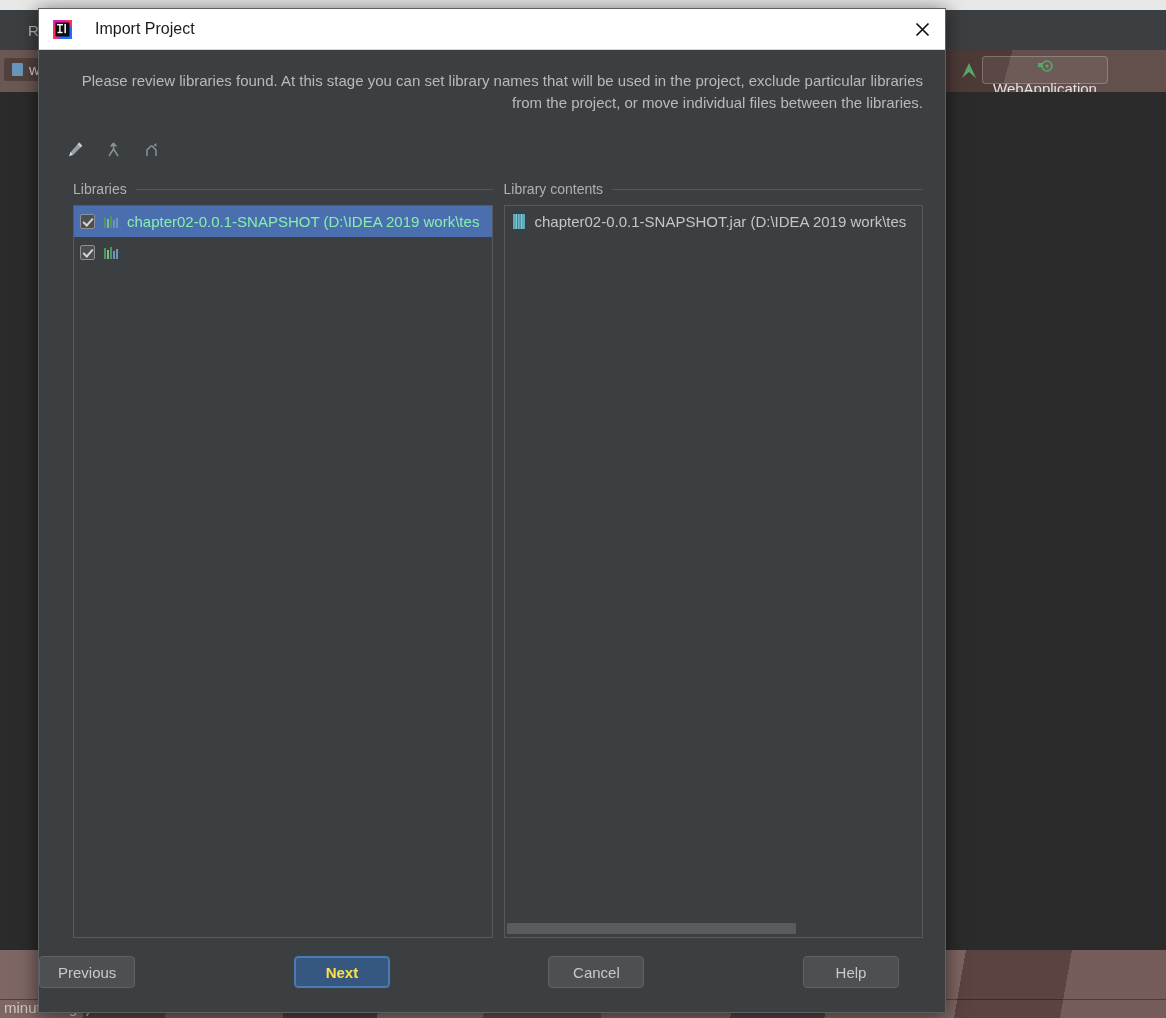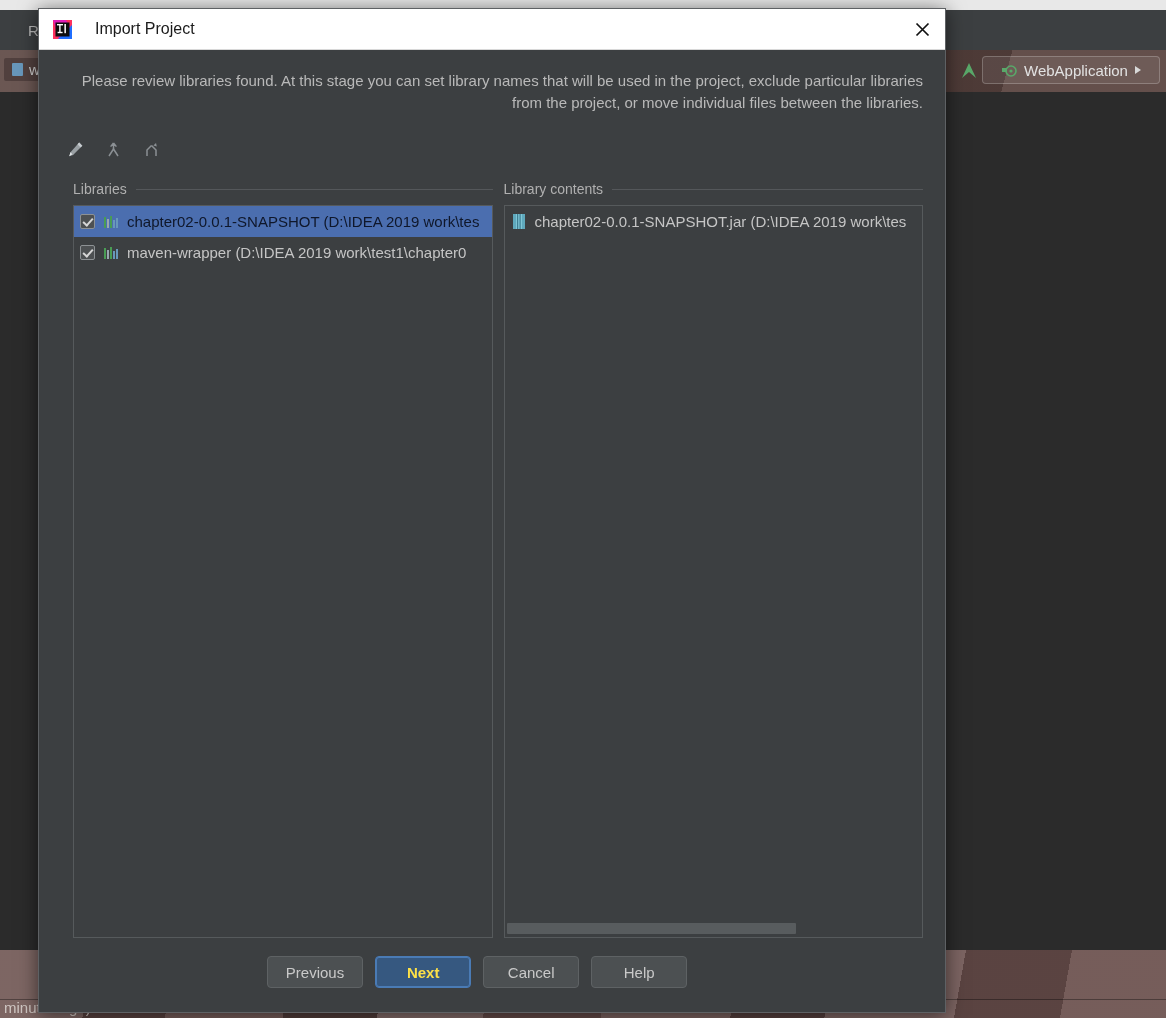--- a/index.html
+++ b/index.html
@@ -72,27 +72,28 @@
   }
 
   .run-config-box {
     position: absolute;
     top: 56px;
     left: 982px;
     display: flex;
     align-items: center;
     gap: 7px;
     height: 28px;
-    padding: 0 18px;
+    padding: 0 10px;
     border: 1px solid rgba(255,255,255,.22);
     border-radius: 4px;
     background: rgba(255,255,255,.07);
     font-size: 15px;
     color: #e2e2e2;
     white-space: nowrap;
+    flex-direction: column;
   }
   .run-arrow-icon {
     position: absolute;
     top: 58px;
     left: 958px;
     width: 22px; height: 24px;
   }
   .rc-icon { width: 16px; height: 16px; flex: 0 0 auto; }
   .rc-caret {
     width: 0; height: 0;
@@ -258,21 +259,21 @@
     cursor: pointer;
     overflow: hidden;
   }
   .list-row.selected { background: #4b6eaf; }
   .list-row-label {
     font-size: 15px;
     color: #c5c5c5;
     overflow: hidden;
     text-overflow: clip;
   }
-  .list-row.selected .list-row-label { color: #0f172a; }
+  .list-row.selected .list-row-label { color: #86efac; }
 
   .cb {
     width: 15px; height: 15px;
     flex: 0 0 auto;
     border: 1px solid #8d9194;
     background: #4d5052;
     border-radius: 2px;
     position: relative;
   }
   .cb::after {
@@ -300,23 +301,23 @@
     background: #585c5e;
     border-radius: 1px;
     cursor: pointer;
   }
 
   .dlg-footer {
     flex: 0 0 auto;
     height: 74px;
     display: flex;
     align-items: center;
-    justify-content: center;
+    justify-content: space-between;
     gap: 12px;
-    padding: 0 30px 6px 0;
+    padding: 0 46px 6px 0;
   }
   .btn {
     min-width: 96px;
     height: 32px;
     padding: 0 18px;
     border-radius: 4px;
     border: 1px solid #5e6264;
     background: #4c5052;
     color: #c9c9c9;
     font-size: 15px;
@@ -444,21 +445,20 @@
 
           <div class="list-row">
             <span class="cb"></span>
             <svg class="lib-icon" viewBox="0 0 16 16">
               <rect x="1" y="3" width="2" height="11" fill="#499c54"></rect>
               <rect x="4" y="5" width="2" height="9" fill="#9aa7b0"></rect>
               <rect x="7" y="2" width="2" height="12" fill="#499c54"></rect>
               <rect x="10" y="6" width="2" height="8" fill="#6897bb"></rect>
               <rect x="13" y="4" width="2" height="10" fill="#6897bb"></rect>
             </svg>
-            <span class="list-row-label">maven-wrapper (D:\IDEA 2019 work\test1\chapter0</span>
           </div>
 
         </div>
       </div>
 
       <div class="panel">
         <div class="panel-header">
           <span class="panel-header-label">Library contents</span>
           <span class="panel-header-rule"></span>
         </div>

